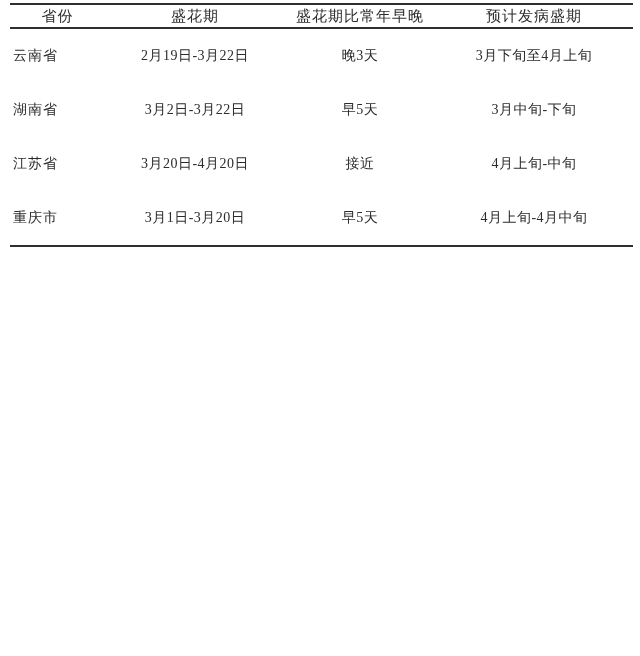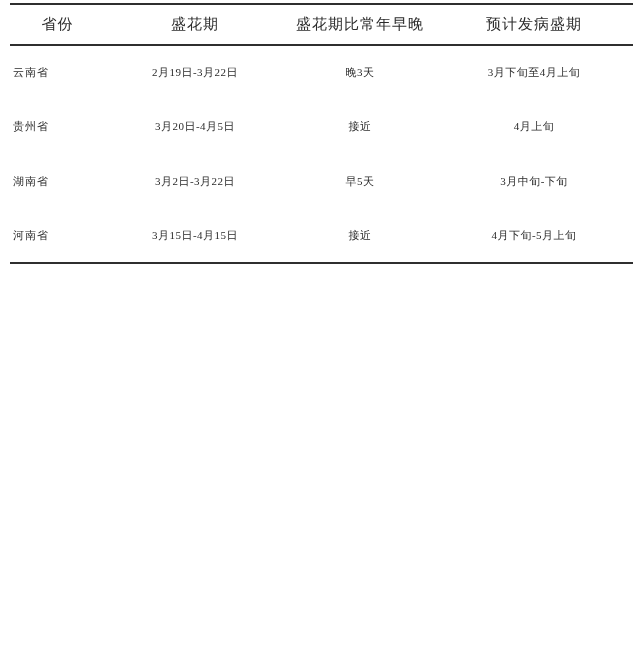--- a/index.html
+++ b/index.html
@@ -26,35 +26,35 @@
     margin-left: 10px;
     margin-top: 3px;
     border-top: 2px solid var(--rule-color);
     border-bottom: 2px solid var(--rule-color);
   }
   col.c0 { width: 95px; }
   col.c1 { width: 180px; }
   col.c2 { width: 150px; }
   col.c3 { width: 198px; }
   thead tr {
-    height: 41px;
+    height: 24px;
     border-bottom: 2px solid var(--rule-color);
   }
   th {
     font-weight: normal;
     font-size: 15px;
     text-align: center;
     vertical-align: middle;
     letter-spacing: 1px;
   }
   tbody tr {
     height: 54.5px;
   }
   td {
-    font-size: 11px;
+    font-size: 14px;
     text-align: center;
     vertical-align: middle;
     white-space: nowrap;
     letter-spacing: 0.5px;
     margin-left: 24px;
   }
   td.col0 {
     text-align: left;
     padding-left: 3px;
     letter-spacing: 1px;
@@ -79,31 +79,31 @@
     </tr>
   </thead>
   <tbody>
     <tr>
       <td class="col0">云南省</td>
       <td>2月19日-3月22日</td>
       <td>晚3天</td>
       <td>3月下旬至4月上旬</td>
     </tr>
     <tr>
-      <td class="col0">贵州省</td>
-      <td>3月20日-4月5日</td>
-      <td>接近</td>
-      <td>4月上旬</td>
-    </tr>
-    <tr>
       <td class="col0">湖南省</td>
       <td>3月2日-3月22日</td>
       <td>早5天</td>
       <td>3月中旬-下旬</td>
     </tr>
     <tr>
-      <td class="col0">河南省</td>
-      <td>3月15日-4月15日</td>
+      <td class="col0">江苏省</td>
+      <td>3月20日-4月20日</td>
       <td>接近</td>
-      <td>4月下旬-5月上旬</td>
+      <td>4月上旬-中旬</td>
+    </tr>
+    <tr>
+      <td class="col0">重庆市</td>
+      <td>3月1日-3月20日</td>
+      <td>早5天</td>
+      <td>4月上旬-4月中旬</td>
     </tr>
   </tbody>
 </table>
 
 </body></html>

